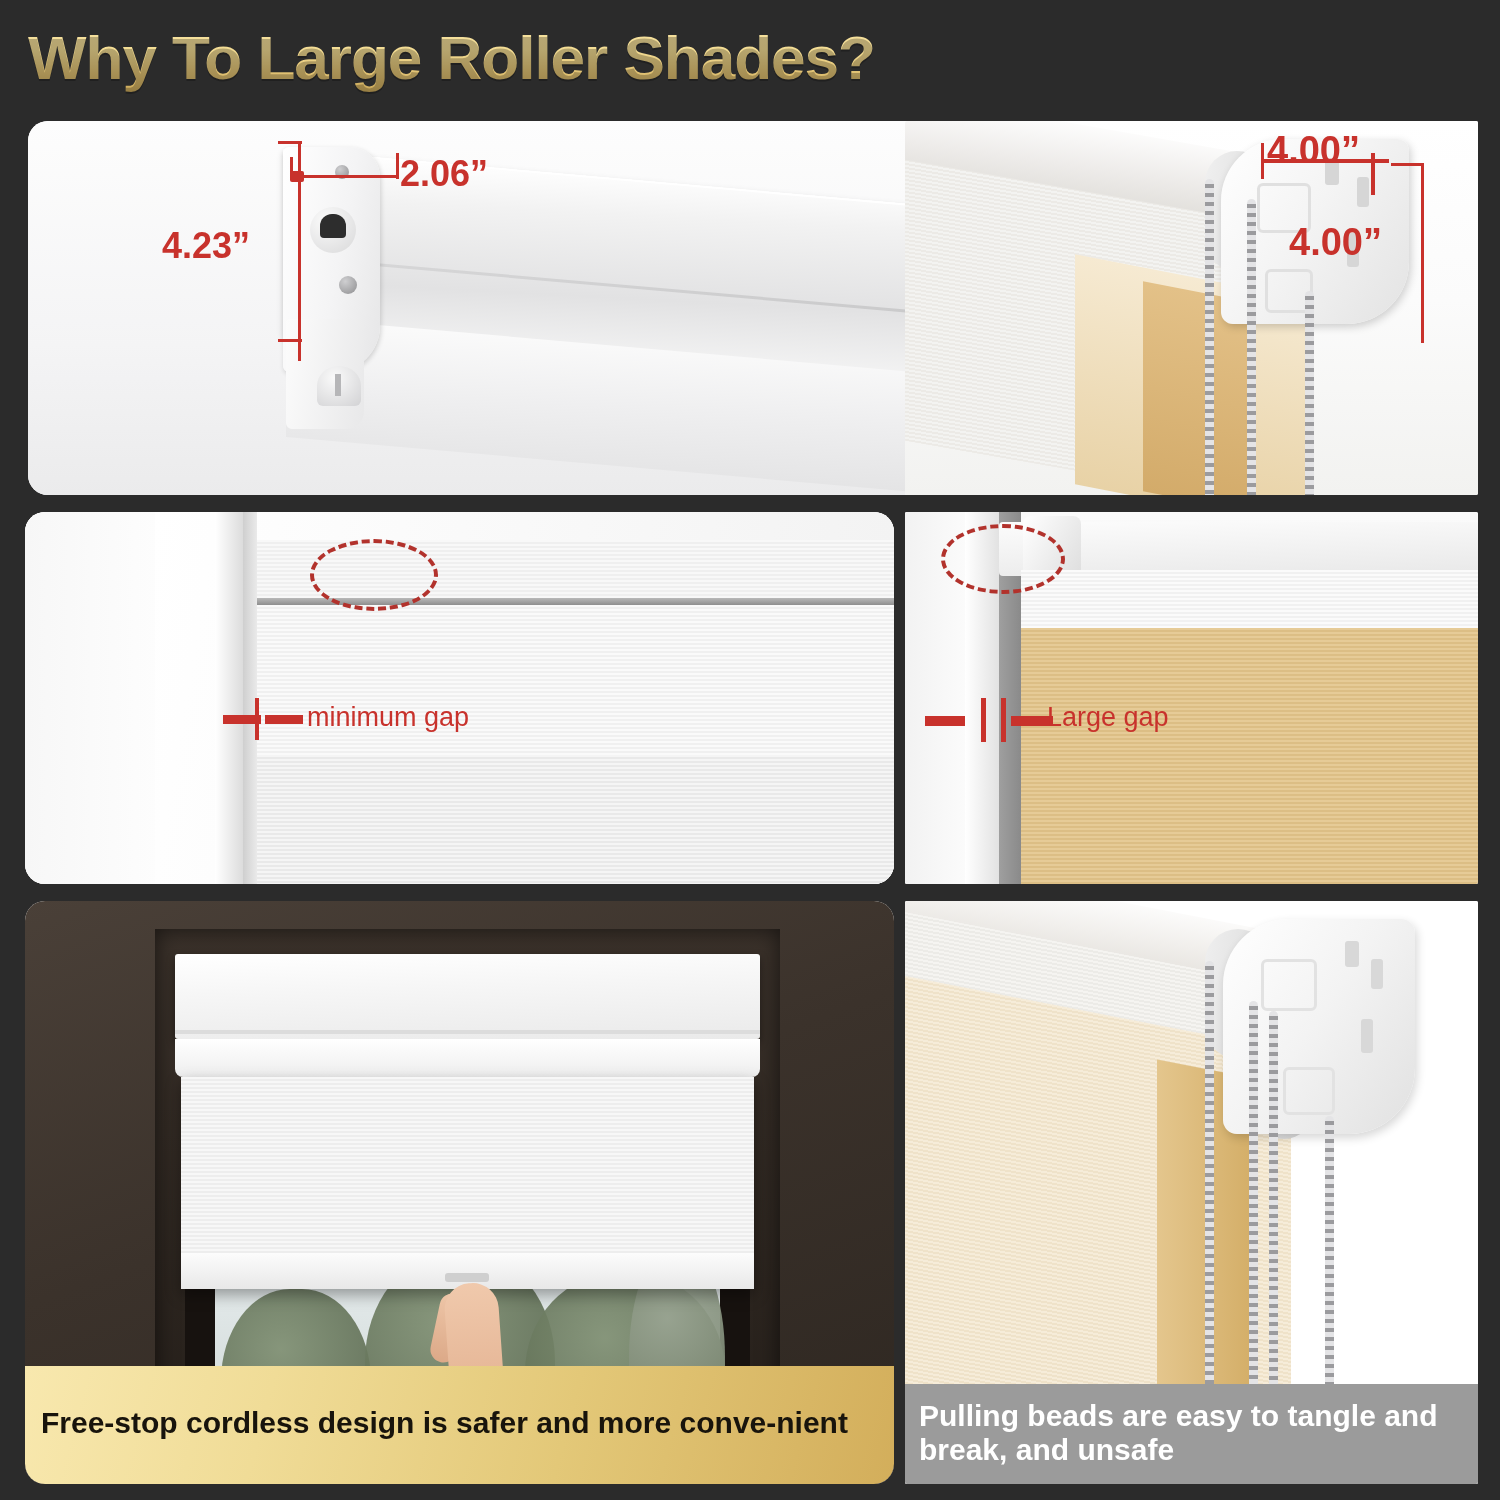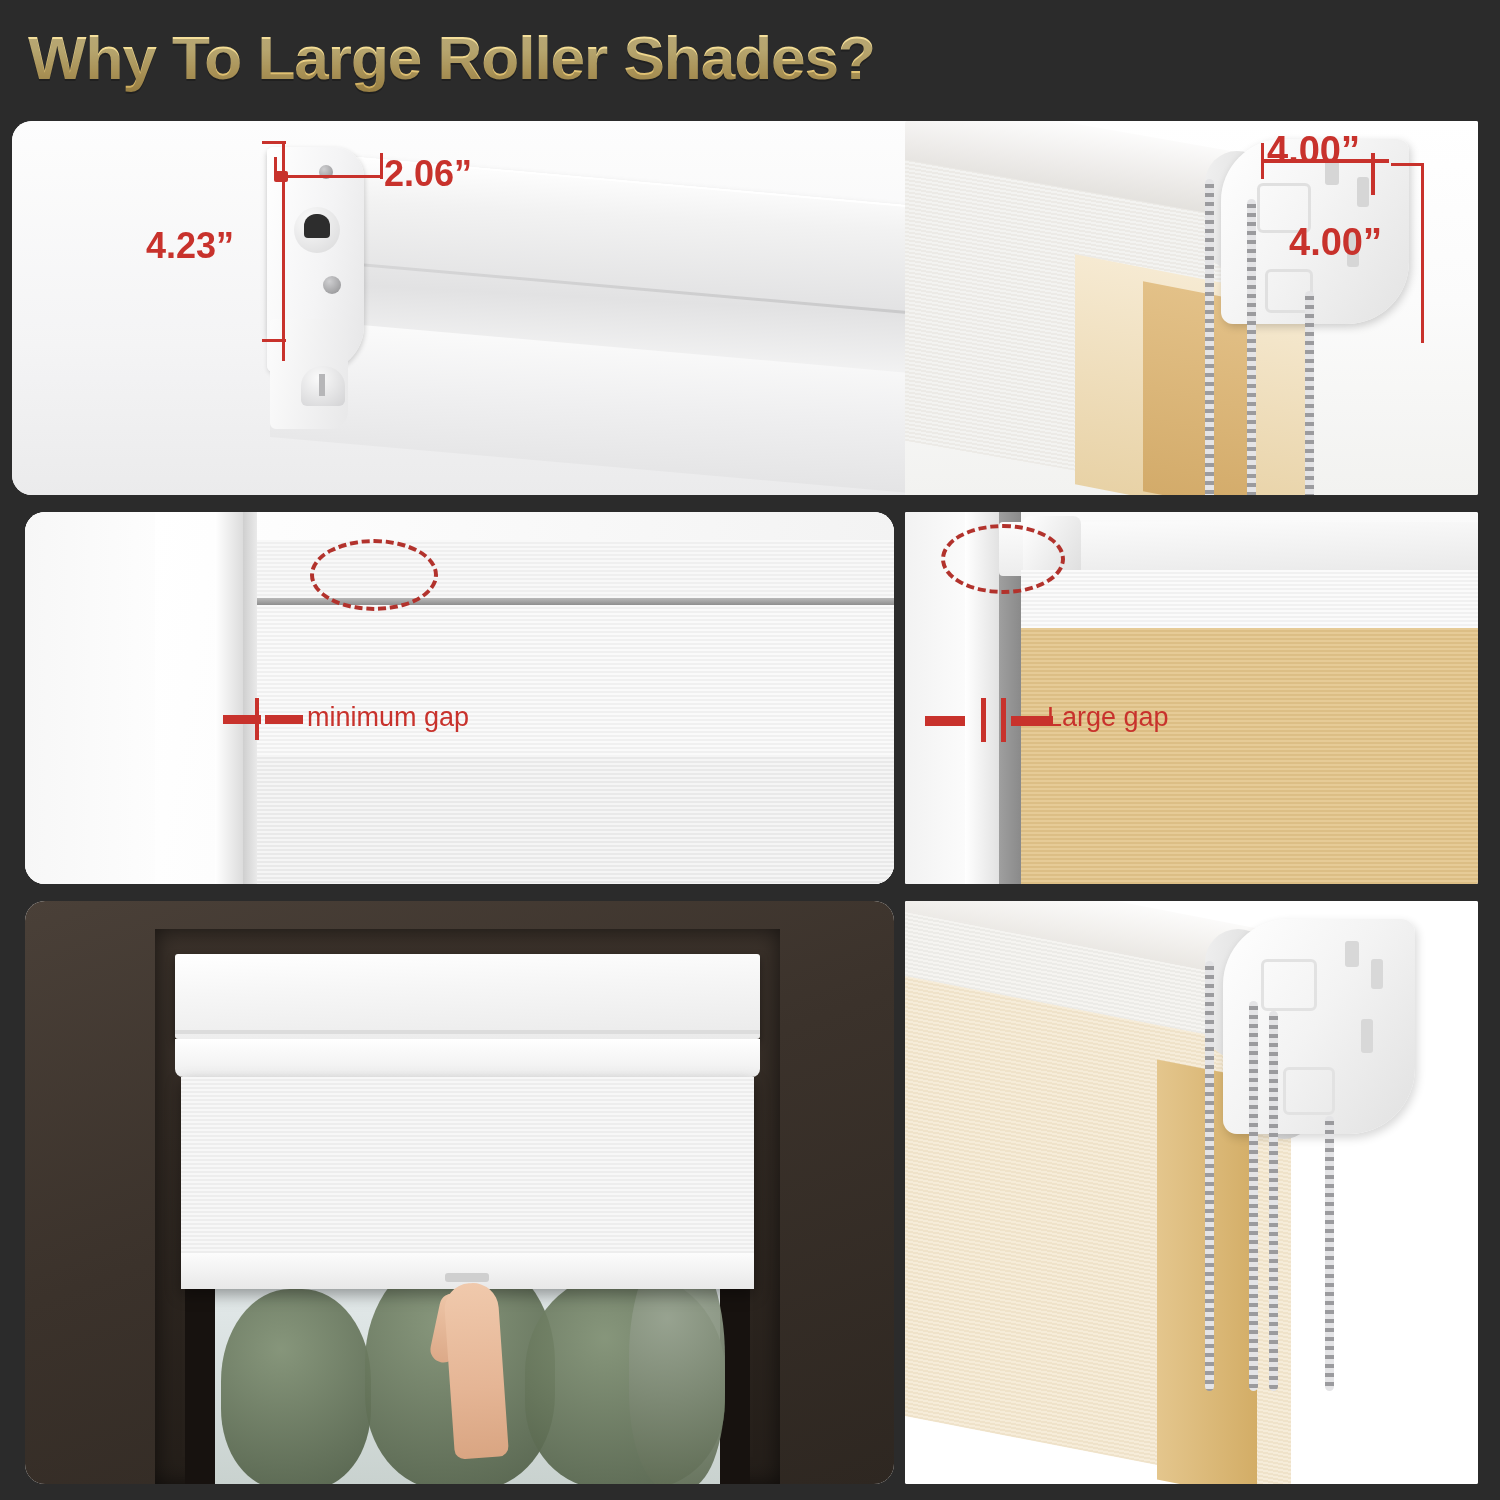--- a/index.html
+++ b/index.html
@@ -26,21 +26,21 @@
   }
 
   
   .grid{position:absolute;left:0;top:112px;width:1500px;height:1388px;}
 
   .panel{position:absolute;overflow:hidden;background:#ffffff;}
   .panel.left{border-radius:20px;}
   .panel.right{border-radius:2px;}
 
   
-  .p1{left:12px;  top:9px;    width:965px; height:374px;padding-left:32px;}
+  .p1{left:28px;  top:9px;    width:965px; height:374px;padding-left:32px;}
   .p2{left:905px; top:9px;    width:573px; height:374px;}
   .p3{left:25px;  top:400px;  width:869px; height:372px;}
   .p4{left:905px; top:400px;  width:573px; height:372px;}
   .p5{left:25px;  top:789px;  width:869px; height:583px;}
   .p6{left:905px; top:789px;  width:573px; height:583px;}
 
   .stage{position:absolute;inset:0;}
 
   
   .caption{
@@ -451,20 +451,23 @@
       <div class="tree t2"></div>
       <div class="tree t3"></div>
       <div class="tree t4"></div>
       <div class="cassette"></div>
       <div class="railbar"></div>
       <div class="shade"></div>
       <div class="bottomrail"></div>
       <div class="handle"></div>
       <div class="thumb"></div>
       <div class="hand"></div>
+    </div>
+    <div class="caption gold c5">
+      <span class="cap-text">Free-stop cordless design is safer and more conve-nient</span>
     </div>
   </div>
 
   <div class="panel right p6">
     <div class="stage">
       <div class="bg"></div>
       <div class="tube"></div>
       <div class="fabWhite"></div>
       <div class="fabCream"></div>
       <div class="fabGold"></div>
@@ -474,15 +477,18 @@
       <div class="emb e1"></div>
       <div class="emb e2"></div>
       <div class="slot sl1"></div>
       <div class="slot sl2"></div>
       <div class="slot sl3"></div>
       <div class="chain" style="left:300px;top:60px;height:430px;"></div>
       <div class="chain" style="left:344px;top:100px;height:390px;"></div>
       <div class="chain" style="left:364px;top:110px;height:380px;"></div>
       <div class="chain" style="left:420px;top:215px;height:275px;"></div>
     </div>
+    <div class="caption gray c6">
+      <span class="cap-text">Pulling beads are easy to tangle and break, and unsafe</span>
+    </div>
   </div>
 
 </div>
 
 </body></html>

